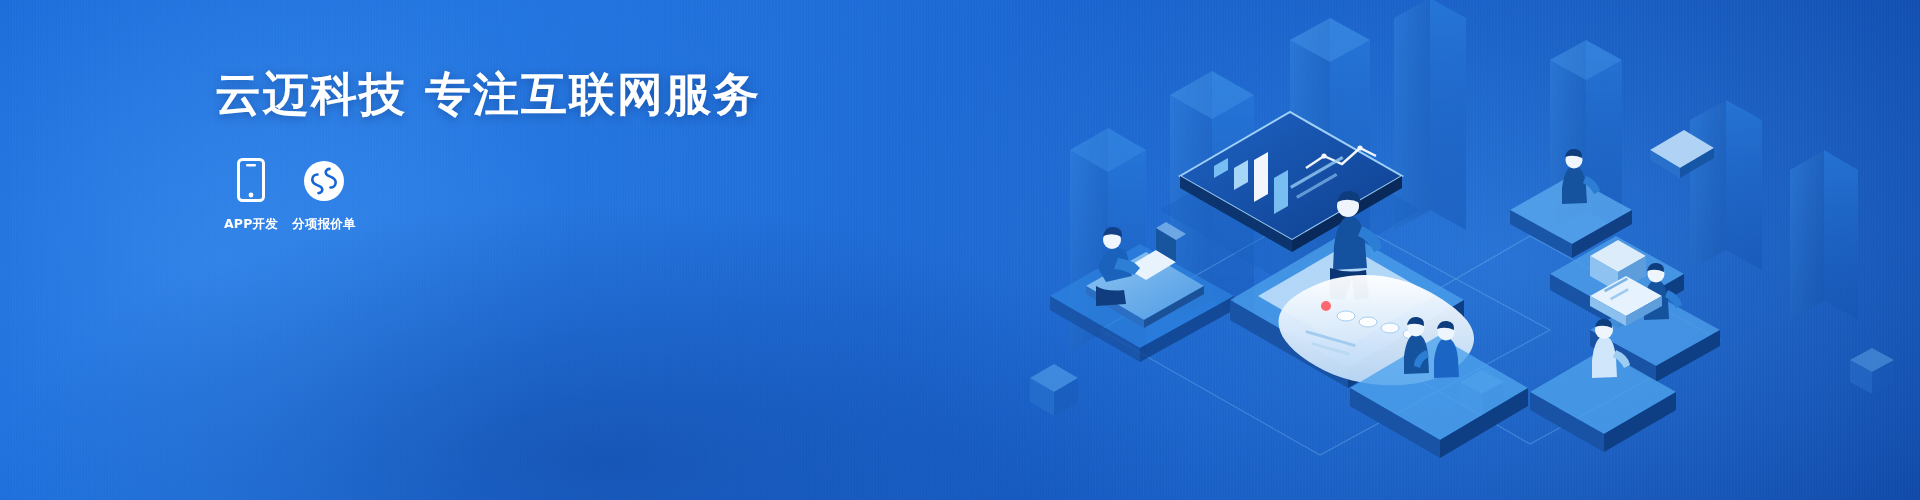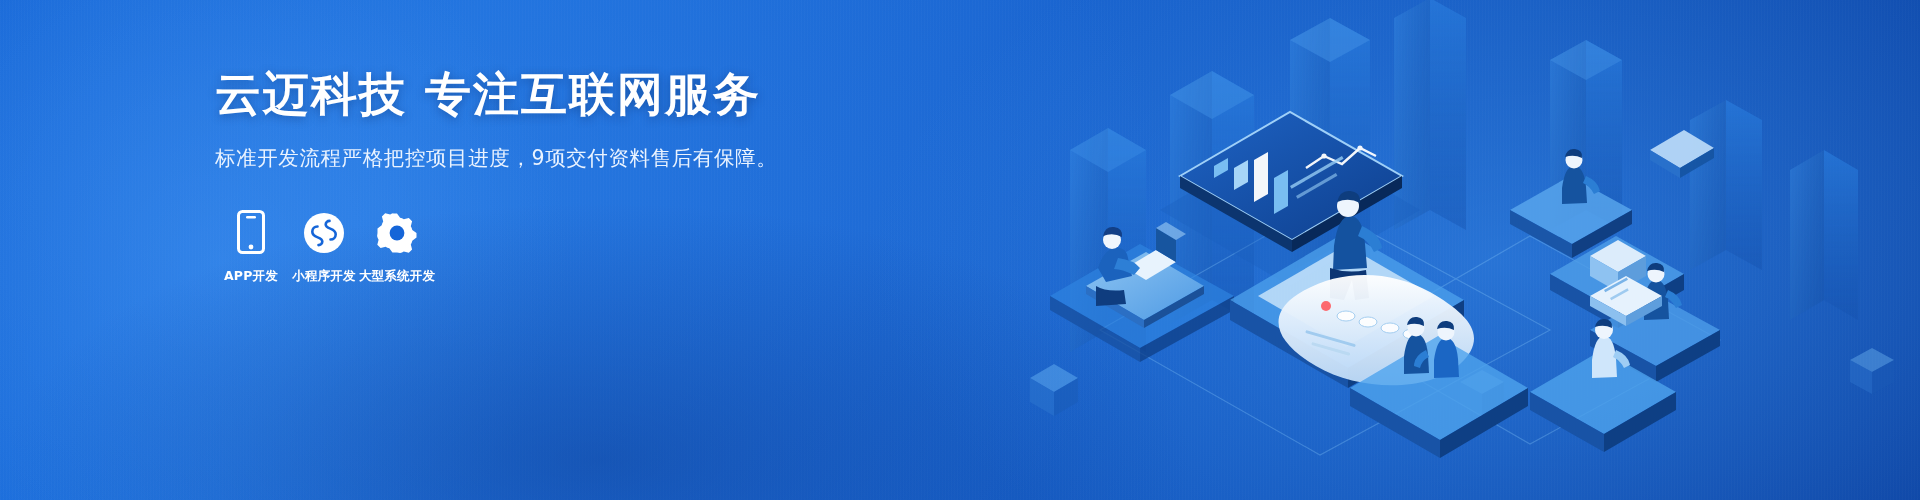--- a/index.html
+++ b/index.html
@@ -295,21 +295,20 @@
         <polygon points="660,150 690,168 690,178 660,160" fill="#2a72cb" opacity=".85"></polygon>
         <polygon points="690,168 724,148 724,158 690,178" fill="#14529f" opacity=".85"></polygon>
       </g>
     </svg>
   </div>
 
   <div class="content">
     <div class="headline">云迈科技 专注互联网服务</div>
 
     <div class="subtitle">
-      <div class="sub-line">标准开发流程严格把控项目进度，9项交付资料售后有保障。</div>
     </div>
 
     <div class="services">
 
       <div class="service">
         <span class="svc-icon">
           <svg width="28" height="44" viewBox="0 0 28 44">
             <rect x="1.5" y="1.5" width="25" height="41" rx="4" ry="4" fill="none" stroke="#ffffff" stroke-width="3"></rect>
             <rect x="9" y="6" width="10" height="2.6" rx="1.3" fill="#ffffff"></rect>
             <circle cx="14" cy="37" r="2.4" fill="#ffffff"></circle>
@@ -319,30 +318,21 @@
       </div>
 
       <div class="service">
         <span class="svc-icon">
           <svg width="42" height="42" viewBox="0 0 42 42">
             <circle cx="21" cy="21" r="20" fill="#ffffff"></circle>
             <path d="M14.5 14.5c-3 0-5.2 2.2-5.2 5.2 0 3.2 2.6 4.6 5.4 5.7 2.6 1 4.6 1.9 4.6 4.1 0 2-1.7 3.6-3.8 3.6" fill="none" stroke="#1565d8" stroke-width="2.6" stroke-linecap="round"></path>
             <path d="M27.5 27.5c3 0 5.2-2.2 5.2-5.2 0-3.2-2.6-4.6-5.4-5.7-2.6-1-4.6-1.9-4.6-4.1 0-2 1.7-3.6 3.8-3.6" fill="none" stroke="#1565d8" stroke-width="2.6" stroke-linecap="round"></path>
           </svg>
         </span>
-        <span class="svc-label">小程序开发</span>
+        <span class="svc-label">分项报价单</span>
       </div>
 
 
 
-      <div class="service">
-        <span class="svc-icon">
-          <svg width="42" height="42" viewBox="0 0 42 42">
-            <path d="M21 1.5l3.1 4.2c1.3.3 2.6.8 3.7 1.5l5-1.3 3.3 3.3-1.3 5c.7 1.1 1.2 2.4 1.5 3.7l4.2 3.1v4.6l-4.2 3.1c-.3 1.3-.8 2.6-1.5 3.7l1.3 5-3.3 3.3-5-1.3c-1.1.7-2.4 1.2-3.7 1.5L21 40.5h-4.6l-3.1-4.2c-1.3-.3-2.6-.8-3.7-1.5l-5 1.3-3.3-3.3 1.3-5c-.7-1.1-1.2-2.4-1.5-3.7L1.5 21v-4.6l4.2-3.1c.3-1.3.8-2.6 1.5-3.7l-1.3-5 3.3-3.3 5 1.3c1.1-.7 2.4-1.2 3.7-1.5L16.4 1.5z" fill="#ffffff"></path>
-            <circle cx="21" cy="21" r="7.4" fill="#1565d8"></circle>
-          </svg>
-        </span>
-        <span class="svc-label">大型系统开发</span>
-      </div>
 
     </div>
   </div>
 </div>
 
 </body></html>

